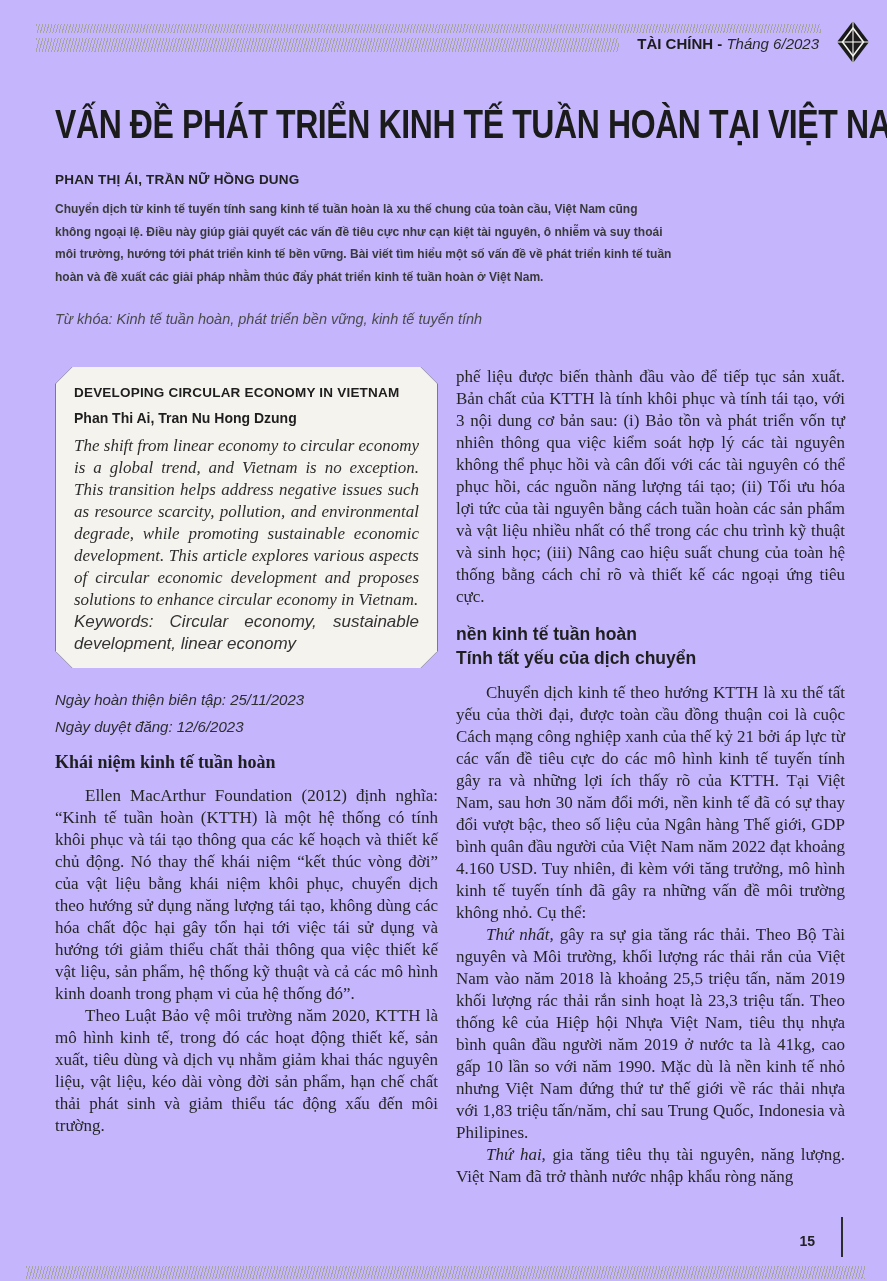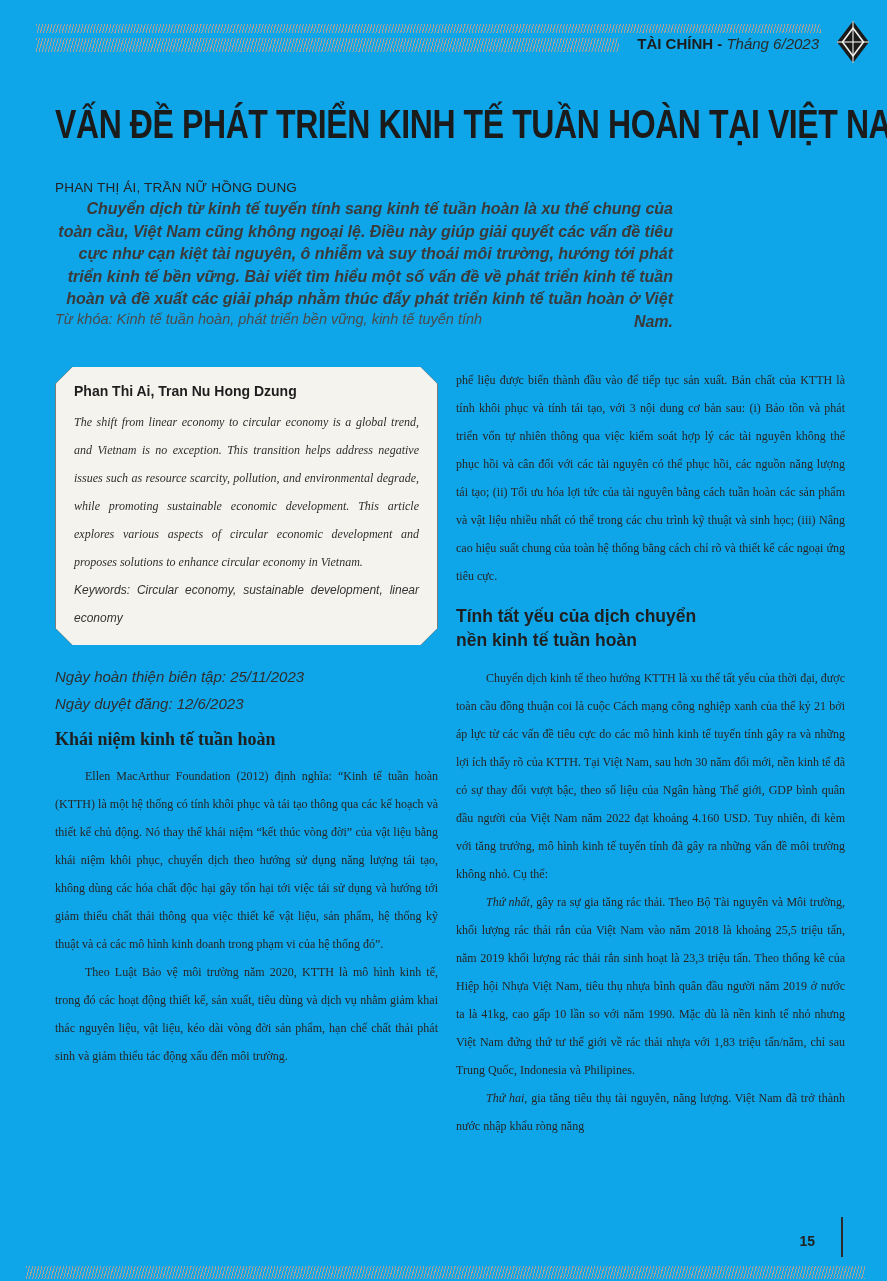--- a/index.html
+++ b/index.html
@@ -1,18 +1,18 @@
 <!DOCTYPE html>
 <html><head>
 <meta charset="utf-8">
 <style>
   html,body { margin:0; padding:0; background:#d8d6d1; }
   .page {
     position:relative; width:887px; height:1281px; margin:0 auto;
-    background:#0ea5e9; overflow:hidden;
+    background:#c4b5fd; overflow:hidden;
     font-family:"Liberation Serif", serif; color:#262626;
   }
 
   
   .header { position:absolute; top:22px; left:36px; right:16px; height:46px; }
   .stripe {
     background:repeating-linear-gradient(105deg,#a7a49e 0px,#a7a49e 1px,rgba(0,0,0,0) 1px,rgba(0,0,0,0) 3px);
   }
   .stripe1 { position:absolute; top:2px; left:0; right:50px; height:9px; }
   .stripe2 { position:absolute; top:16px; left:0; right:252px; height:14px; }
@@ -25,43 +25,43 @@
   .logo { position:absolute; top:-3px; right:0; width:36px; height:46px; }
 
   
   .title {
     position:absolute; top:102px; left:55px;
     font-family:"Liberation Sans", sans-serif; font-weight:900; font-size:40px;
     letter-spacing:-0.5px; white-space:nowrap; color:#1b1b1b;
     transform:scaleX(0.8); transform-origin:0 50%;
   }
   .authors {
-    position:absolute; top:180px; left:55px;
-    font-family:"Liberation Sans", sans-serif; font-weight:normal; font-size:13.5px;
+    position:absolute; top:172px; left:55px;
+    font-family:"Liberation Sans", sans-serif; font-weight:bold; font-size:13.5px;
     letter-spacing:0.2px; color:#222;
   }
   .lead-abstract {
     position:absolute; top:198px; left:55px; width:618px;
-    font-family:"Liberation Sans", sans-serif; font-style:italic; font-weight:bold;
-    font-size:16px; line-height:22.5px; color:#3a3a3a; text-align:right;
+    font-family:"Liberation Sans", sans-serif; font-weight:bold;
+    font-size:12px; line-height:22.5px; color:#3a3a3a; text-align:left;
   }
   .lead-keywords {
     position:absolute; top:311px; left:55px;
     font-family:Liberation Sans, sans-serif; font-style:italic;
     font-size:14.5px; color:#4a4a4a;
   }
 
   
   .columns {
     position:absolute; top:366px; left:55px; right:42px; bottom:64px;
     display:flex; gap:18px;
   }
   .col-left  { width:383px; flex:none; }
   .col-right { flex:1; }
-  .col p { margin:0; text-align:justify; font-size:12px; line-height:28px; }
+  .col p { margin:0; text-align:justify; font-size:17px; line-height:22px; }
   .indent { text-indent:30px; }
 
   
   .box-outer {
     background:#7e7c78; padding:0; margin-bottom:18px;
     clip-path:polygon(17px 0,calc(100% - 17px) 0,100% 17px,100% calc(100% - 17px),calc(100% - 17px) 100%,17px 100%,0 calc(100% - 17px),0 17px);
   }
   .box-inner {
     background:#f5f3ee; margin:1px; padding:16px 18px 13px 18px;
     clip-path:polygon(16.5px 0,calc(100% - 16.5px) 0,100% 16.5px,100% calc(100% - 16.5px),calc(100% - 16.5px) 100%,16.5px 100%,0 calc(100% - 16.5px),0 16.5px);
@@ -130,20 +130,21 @@
   <div class="authors">PHAN THỊ ÁI, TRẦN NỮ HỒNG DUNG</div>
   <div class="lead-abstract">Chuyển dịch từ kinh tế tuyến tính sang kinh tế tuần hoàn là xu thế chung của toàn cầu, Việt Nam cũng không ngoại lệ. Điều này giúp giải quyết các vấn đề tiêu cực như cạn kiệt tài nguyên, ô nhiễm và suy thoái môi trường, hướng tới phát triển kinh tế bền vững. Bài viết tìm hiểu một số vấn đề về phát triển kinh tế tuần hoàn và đề xuất các giải pháp nhằm thúc đẩy phát triển kinh tế tuần hoàn ở Việt Nam.</div>
   <div class="lead-keywords">Từ khóa: Kinh tế tuần hoàn, phát triển bền vững, kinh tế tuyến tính</div>
 
   <div class="columns">
 
     <div class="col col-left">
 
       <div class="box-outer">
         <div class="box-inner">
+          <div class="box-title">DEVELOPING CIRCULAR ECONOMY IN VIETNAM</div>
           <div class="box-authors">Phan Thi Ai, Tran Nu Hong Dzung</div>
           <p class="box-abstract">The shift from linear economy to circular economy is a global trend, and Vietnam is no exception. This transition helps address negative issues such as resource scarcity, pollution, and environmental degrade, while promoting sustainable economic development. This article explores various aspects of circular economic development and proposes solutions to enhance circular economy in Vietnam.</p>
           <p class="box-keywords">Keywords: Circular economy, sustainable development, linear economy</p>
         </div>
       </div>
 
       <div class="dates">
         <div>Ngày hoàn thiện biên tập: 25/11/2023</div>
         <div>Ngày duyệt đăng: 12/6/2023</div>
       </div>
@@ -151,22 +152,22 @@
       <div class="section-heading">Khái niệm kinh tế tuần hoàn</div>
 
       <p class="indent">Ellen MacArthur Foundation (2012) định nghĩa: “Kinh tế tuần hoàn (KTTH) là một hệ thống có tính khôi phục và tái tạo thông qua các kế hoạch và thiết kế chủ động. Nó thay thế khái niệm “kết thúc vòng đời” của vật liệu bằng khái niệm khôi phục, chuyển dịch theo hướng sử dụng năng lượng tái tạo, không dùng các hóa chất độc hại gây tổn hại tới việc tái sử dụng và hướng tới giảm thiểu chất thải thông qua việc thiết kế vật liệu, sản phẩm, hệ thống kỹ thuật và cả các mô hình kinh doanh trong phạm vi của hệ thống đó”.</p>
       <p class="indent">Theo Luật Bảo vệ môi trường năm 2020, KTTH là mô hình kinh tế, trong đó các hoạt động thiết kế, sản xuất, tiêu dùng và dịch vụ nhằm giảm khai thác nguyên liệu, vật liệu, kéo dài vòng đời sản phẩm, hạn chế chất thải phát sinh và giảm thiểu tác động xấu đến môi trường.</p>
     </div>
 
     <div class="col col-right">
       <p>phế liệu được biến thành đầu vào để tiếp tục sản xuất. Bản chất của KTTH là tính khôi phục và tính tái tạo, với 3 nội dung cơ bản sau: (i) Bảo tồn và phát triển vốn tự nhiên thông qua việc kiểm soát hợp lý các tài nguyên không thể phục hồi và cân đối với các tài nguyên có thể phục hồi, các nguồn năng lượng tái tạo; (ii) Tối ưu hóa lợi tức của tài nguyên bằng cách tuần hoàn các sản phẩm và vật liệu nhiều nhất có thể trong các chu trình kỹ thuật và sinh học; (iii) Nâng cao hiệu suất chung của toàn hệ thống bằng cách chỉ rõ và thiết kế các ngoại ứng tiêu cực.</p>
 
       <div class="section-heading-right">
+        <div>nền kinh tế tuần hoàn</div>
         <div>Tính tất yếu của dịch chuyển</div>
-        <div>nền kinh tế tuần hoàn</div>
       </div>
 
       <p class="indent"><em></em><span>Chuyển dịch kinh tế theo hướng KTTH là xu thế tất yếu của thời đại, được toàn cầu đồng thuận coi là cuộc Cách mạng công nghiệp xanh của thế kỷ 21 bởi áp lực từ các vấn đề tiêu cực do các mô hình kinh tế tuyến tính gây ra và những lợi ích thấy rõ của KTTH. Tại Việt Nam, sau hơn 30 năm đổi mới, nền kinh tế đã có sự thay đổi vượt bậc, theo số liệu của Ngân hàng Thế giới, GDP bình quân đầu người của Việt Nam năm 2022 đạt khoảng 4.160 USD. Tuy nhiên, đi kèm với tăng trưởng, mô hình kinh tế tuyến tính đã gây ra những vấn đề môi trường không nhỏ. Cụ thể:</span></p>
       <p class="indent"><em>Thứ nhất,</em><span> gây ra sự gia tăng rác thải. Theo Bộ Tài nguyên và Môi trường, khối lượng rác thải rắn của Việt Nam vào năm 2018 là khoảng 25,5 triệu tấn, năm 2019 khối lượng rác thải rắn sinh hoạt là 23,3 triệu tấn. Theo thống kê của Hiệp hội Nhựa Việt Nam, tiêu thụ nhựa bình quân đầu người năm 2019 ở nước ta là 41kg, cao gấp 10 lần so với năm 1990. Mặc dù là nền kinh tế nhỏ nhưng Việt Nam đứng thứ tư thế giới về rác thải nhựa với 1,83 triệu tấn/năm, chỉ sau Trung Quốc, Indonesia và Philipines.</span></p>
       <p class="indent"><em>Thứ hai,</em><span> gia tăng tiêu thụ tài nguyên, năng lượng. Việt Nam đã trở thành nước nhập khẩu ròng năng</span></p>
     </div>
   </div>
 
   <div class="page-num">15</div>
   <div class="page-num-bar"></div>

